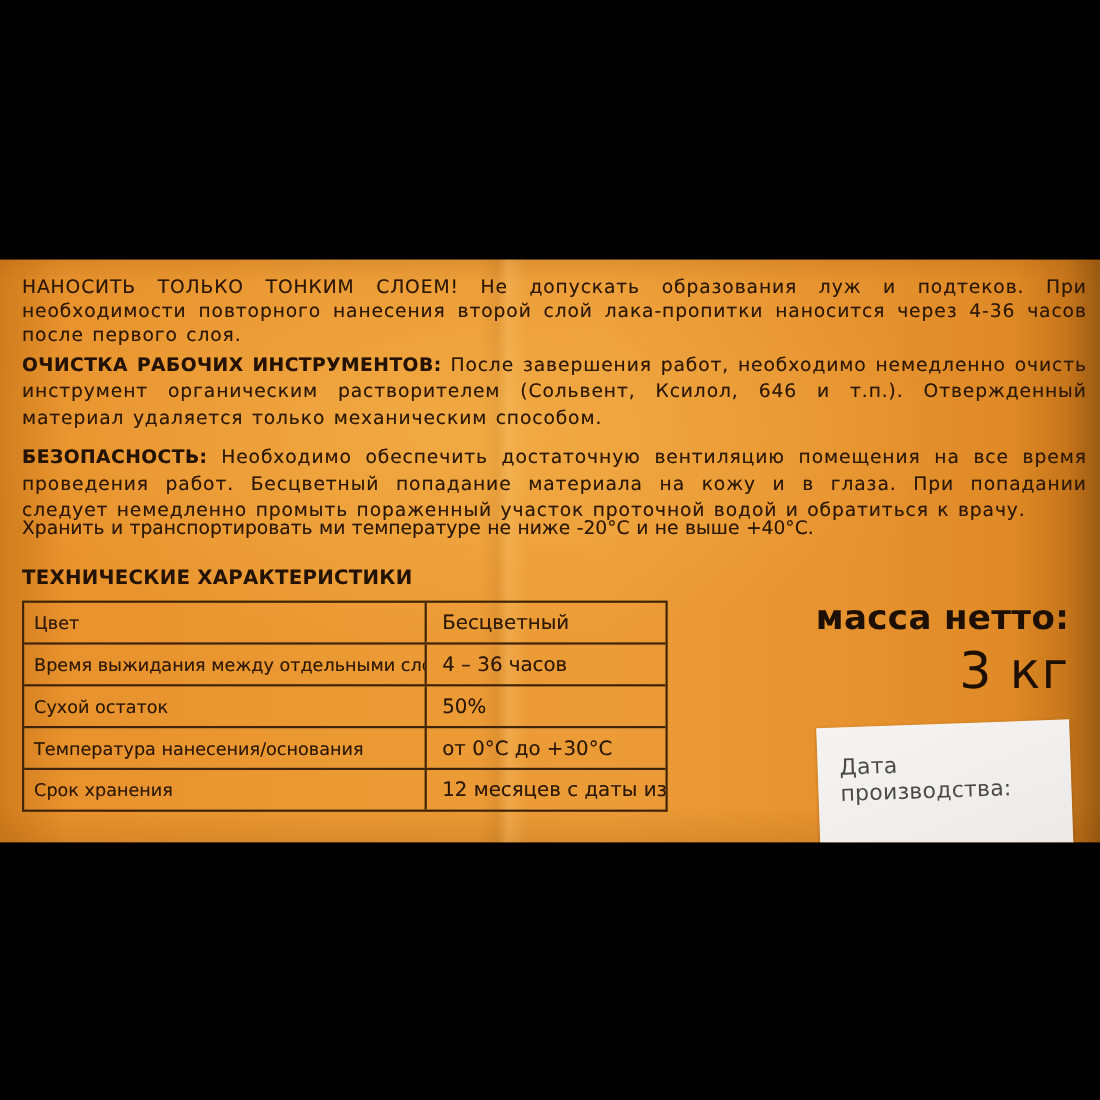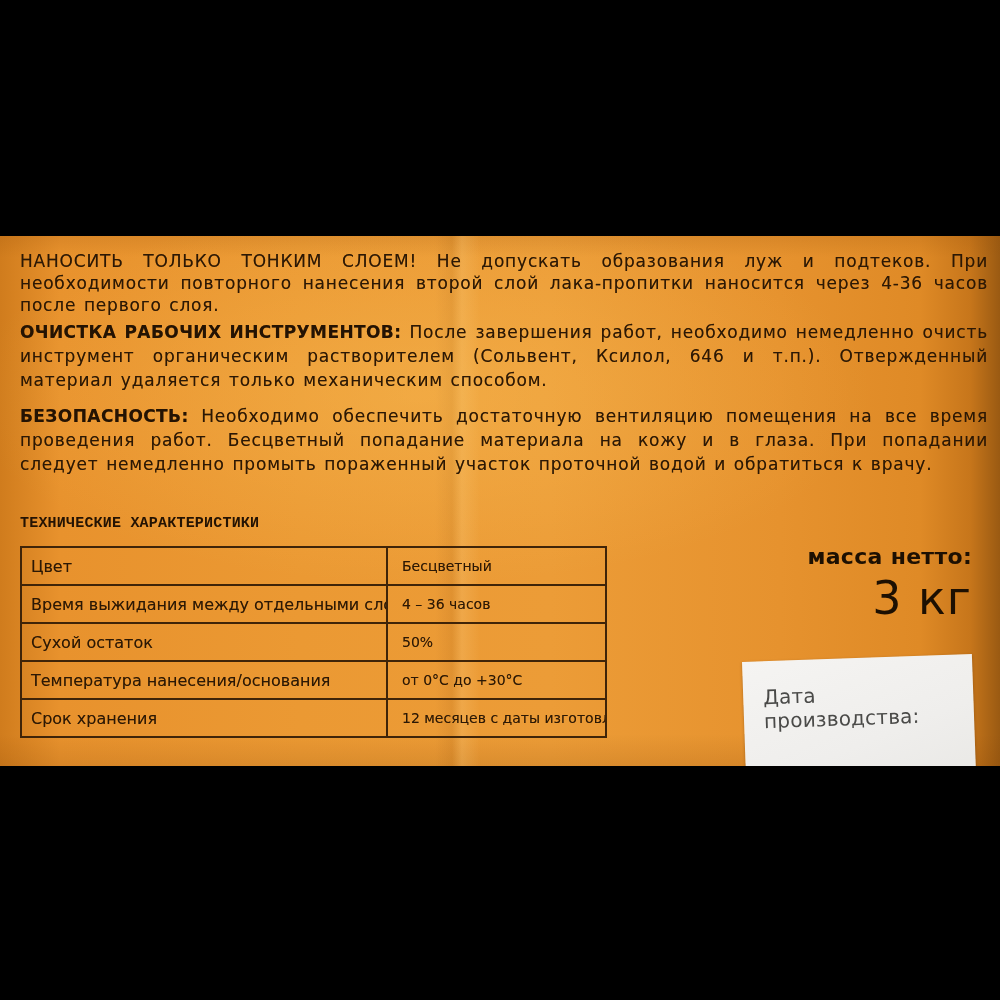--- a/index.html
+++ b/index.html
@@ -39,47 +39,46 @@
   .p2{top:84px;line-height:24px;}
   .p3{top:168px;line-height:24px;}
   .lead-bold{font-weight:bold;letter-spacing:0.4px;color:#241303;}
   .storage{
     position:absolute;left:20px;right:25px;top:234px;margin:0;
     font-size:17px;letter-spacing:0;word-spacing:0.5px;
     text-shadow:0 0 0.5px rgba(70,35,0,0.55);
   }
   .specs-heading{
     position:absolute;left:20px;top:279px;margin:0;
-    font-size:15px;font-weight:bold;letter-spacing:0.2px;
+    font-size:18px;font-weight:bold;letter-spacing:0.2px;
     color:#241303;
-    font-family:Liberation Mono, monospace;
   }
   .spec-table{
     position:absolute;left:20px;top:310px;
     width:587px;height:192px;
     border:2px solid #3f2408;
     box-sizing:border-box;
     display:flex;flex-direction:column;
   }
   .spec-row{flex:1;display:grid;grid-template-columns:364px 1fr;min-height:0;}
   .spec-row + .spec-row{border-top:2px solid #3f2408;}
   .spec-cell{
     display:flex;align-items:center;
     font-size:16px;letter-spacing:0;
     white-space:nowrap;overflow:hidden;
     padding-left:9px;
     color:#2b1805;
     text-shadow:0 0 0.5px rgba(70,35,0,0.5);
   }
-  .spec-cell.value{border-left:2px solid #3f2408;padding-left:14px;font-size:14px;}
+  .spec-cell.value{border-left:2px solid #3f2408;padding-left:14px;font-size:18px;}
   .net{
     position:absolute;right:28px;top:308px;width:320px;
     text-align:right;color:#1d1002;
   }
-  .net-label{font-size:22px;font-weight:bold;letter-spacing:0.3px;}
+  .net-label{font-size:31px;font-weight:bold;letter-spacing:0.3px;}
   .net-value{font-size:46px;font-weight:normal;letter-spacing:1px;margin-top:2px;}
   .sticker{
     position:absolute;left:742px;top:426px;width:230px;height:130px;
     background:linear-gradient(160deg,#f5f4f2 0%,#efeeec 60%,#e9e8e5 100%);
     transform:rotate(-2deg);
     transform-origin:left top;
     box-shadow:0 1px 3px rgba(60,30,0,0.35);
     box-sizing:border-box;
     padding:24px 0 0 20px;
   }
@@ -102,20 +101,21 @@
   <p class="para p2">
     <span class="lead-bold">ОЧИСТКА РАБОЧИХ ИНСТРУМЕНТОВ:</span>
     <span>После завершения работ, необходимо немедленно очисть инструмент органическим растворителем (Сольвент, Ксилол, 646 и т.п.). Отвержденный материал удаляется только механическим способом.</span>
   </p>
 
   <p class="para p3">
     <span class="lead-bold">БЕЗОПАСНОСТЬ:</span>
     <span>Необходимо обеспечить достаточную вентиляцию помещения на все время проведения работ. Бесцветный попадание материала на кожу и в глаза. При попадании следует немедленно промыть пораженный участок проточной водой и обратиться к врачу.</span>
   </p>
 
+  <p class="storage">Хранить и транспортировать ми температуре не ниже -20°С и не выше +40°С.</p>
 
   <h2 class="specs-heading">ТЕХНИЧЕСКИЕ ХАРАКТЕРИСТИКИ</h2>
 
   <div class="spec-table">
       <div class="spec-row">
         <div class="spec-cell name">Цвет</div>
         <div class="spec-cell value">Бесцветный</div>
       </div>
       <div class="spec-row">
         <div class="spec-cell name">Время выжидания между отдельными слоями</div>

